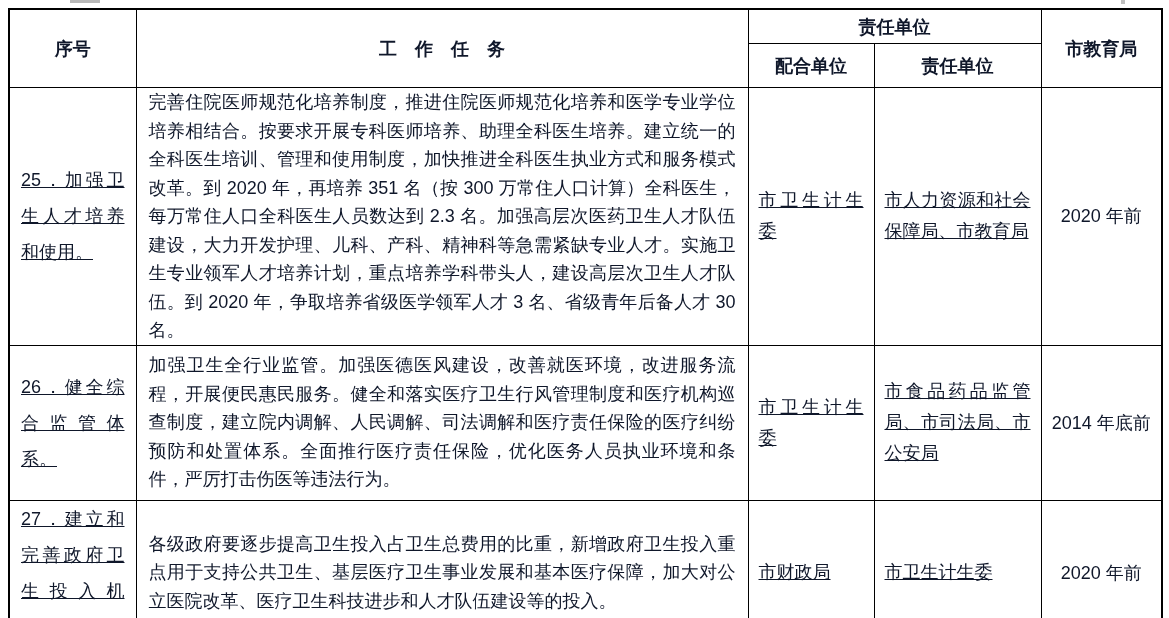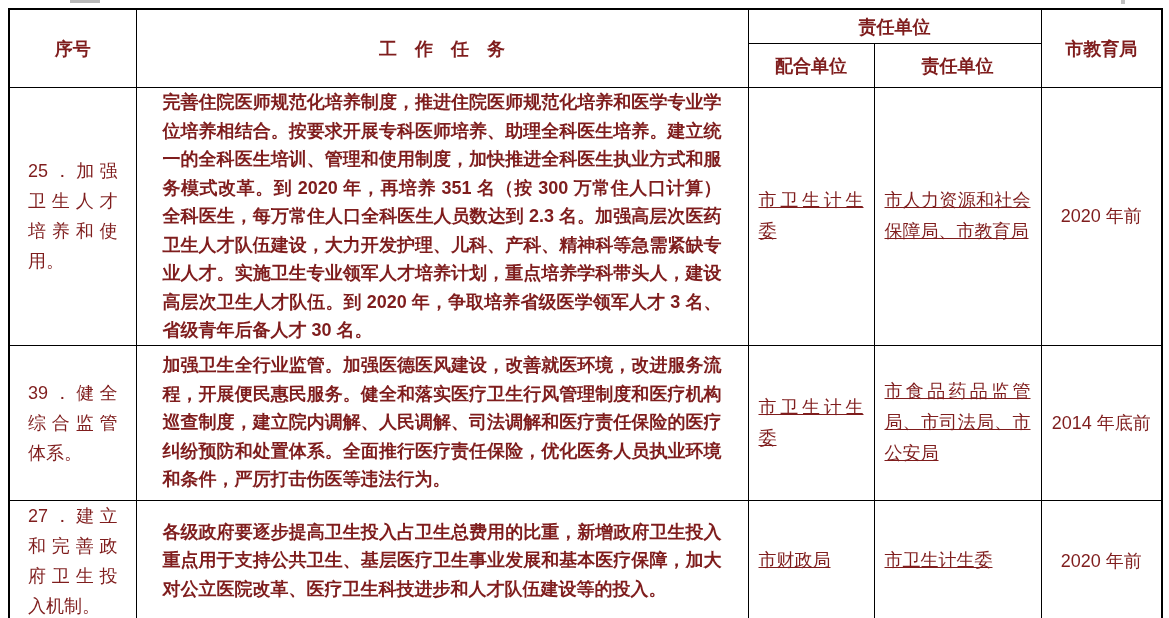--- a/index.html
+++ b/index.html
@@ -34,44 +34,44 @@
     left: 8px; top: 8px;
     width: 1153px;
     border-collapse: collapse;
     table-layout: fixed;
     border: 2px solid #000000;
   }
   .doc-table th, .doc-table td {
     border: 1px solid #000000;
     vertical-align: middle;
     font-size: 18px;
-    color: #7f1d1d;
+    color: #0f172a;
     overflow: hidden;
   }
   .doc-table th {
     font-weight: bold;
     text-align: center;
     padding: 0 4px;
   }
   .spread {
     letter-spacing: 1em;
     margin-right: -1em;
   }
   td.cell-no {
     text-align: justify;
     text-justify: inter-ideograph;
-    padding: 0 18px;
-    line-height: 30px;
+    padding: 0 11px;
+    line-height: 36px;
+    text-decoration: underline;
   }
   td.cell-task {
     text-align: justify;
     text-justify: inter-ideograph;
-    padding: 0 26px;
+    padding: 0 12px;
     line-height: 28.5px;
-    font-weight: bold;
   }
   td.cell-unit {
     text-align: justify;
     text-justify: inter-ideograph;
     padding: 0 10px;
     line-height: 31px;
     text-decoration: underline;
   }
   td.cell-deadline {
     text-align: center;
@@ -121,21 +121,21 @@
 
       <tr style="height:257px">
         <td class="cell-no">25．加强卫生人才培养和使用。</td>
         <td class="cell-task">完善住院医师规范化培养制度，推进住院医师规范化培养和医学专业学位培养相结合。按要求开展专科医师培养、助理全科医生培养。建立统一的全科医生培训、管理和使用制度，加快推进全科医生执业方式和服务模式改革。到 2020 年，再培养 351 名（按 300 万常住人口计算）全科医生，每万常住人口全科医生人员数达到 2.3 名。加强高层次医药卫生人才队伍建设，大力开发护理、儿科、产科、精神科等急需紧缺专业人才。实施卫生专业领军人才培养计划，重点培养学科带头人，建设高层次卫生人才队伍。到 2020 年，争取培养省级医学领军人才 3 名、省级青年后备人才 30 名。</td>
         <td class="cell-unit">市卫生计生委</td>
         <td class="cell-unit">市人力资源和社会保障局、市教育局</td>
         <td class="cell-deadline">2020 年前</td>
       </tr>
 
       <tr style="height:155px">
-        <td class="cell-no">39．健全综合监管体系。</td>
+        <td class="cell-no">26．健全综合监管体系。</td>
         <td class="cell-task">加强卫生全行业监管。加强医德医风建设，改善就医环境，改进服务流程，开展便民惠民服务。健全和落实医疗卫生行风管理制度和医疗机构巡查制度，建立院内调解、人民调解、司法调解和医疗责任保险的医疗纠纷预防和处置体系。全面推行医疗责任保险，优化医务人员执业环境和条件，严厉打击伤医等违法行为。</td>
         <td class="cell-unit">市卫生计生委</td>
         <td class="cell-unit">市食品药品监管局、市司法局、市公安局</td>
         <td class="cell-deadline">2014 年底前</td>
       </tr>
 
       <tr style="height:114px">
         <td class="cell-no">27．建立和完善政府卫生投入机制。</td>
         <td class="cell-task">各级政府要逐步提高卫生投入占卫生总费用的比重，新增政府卫生投入重点用于支持公共卫生、基层医疗卫生事业发展和基本医疗保障，加大对公立医院改革、医疗卫生科技进步和人才队伍建设等的投入。</td>
         <td class="cell-unit">市财政局</td>

